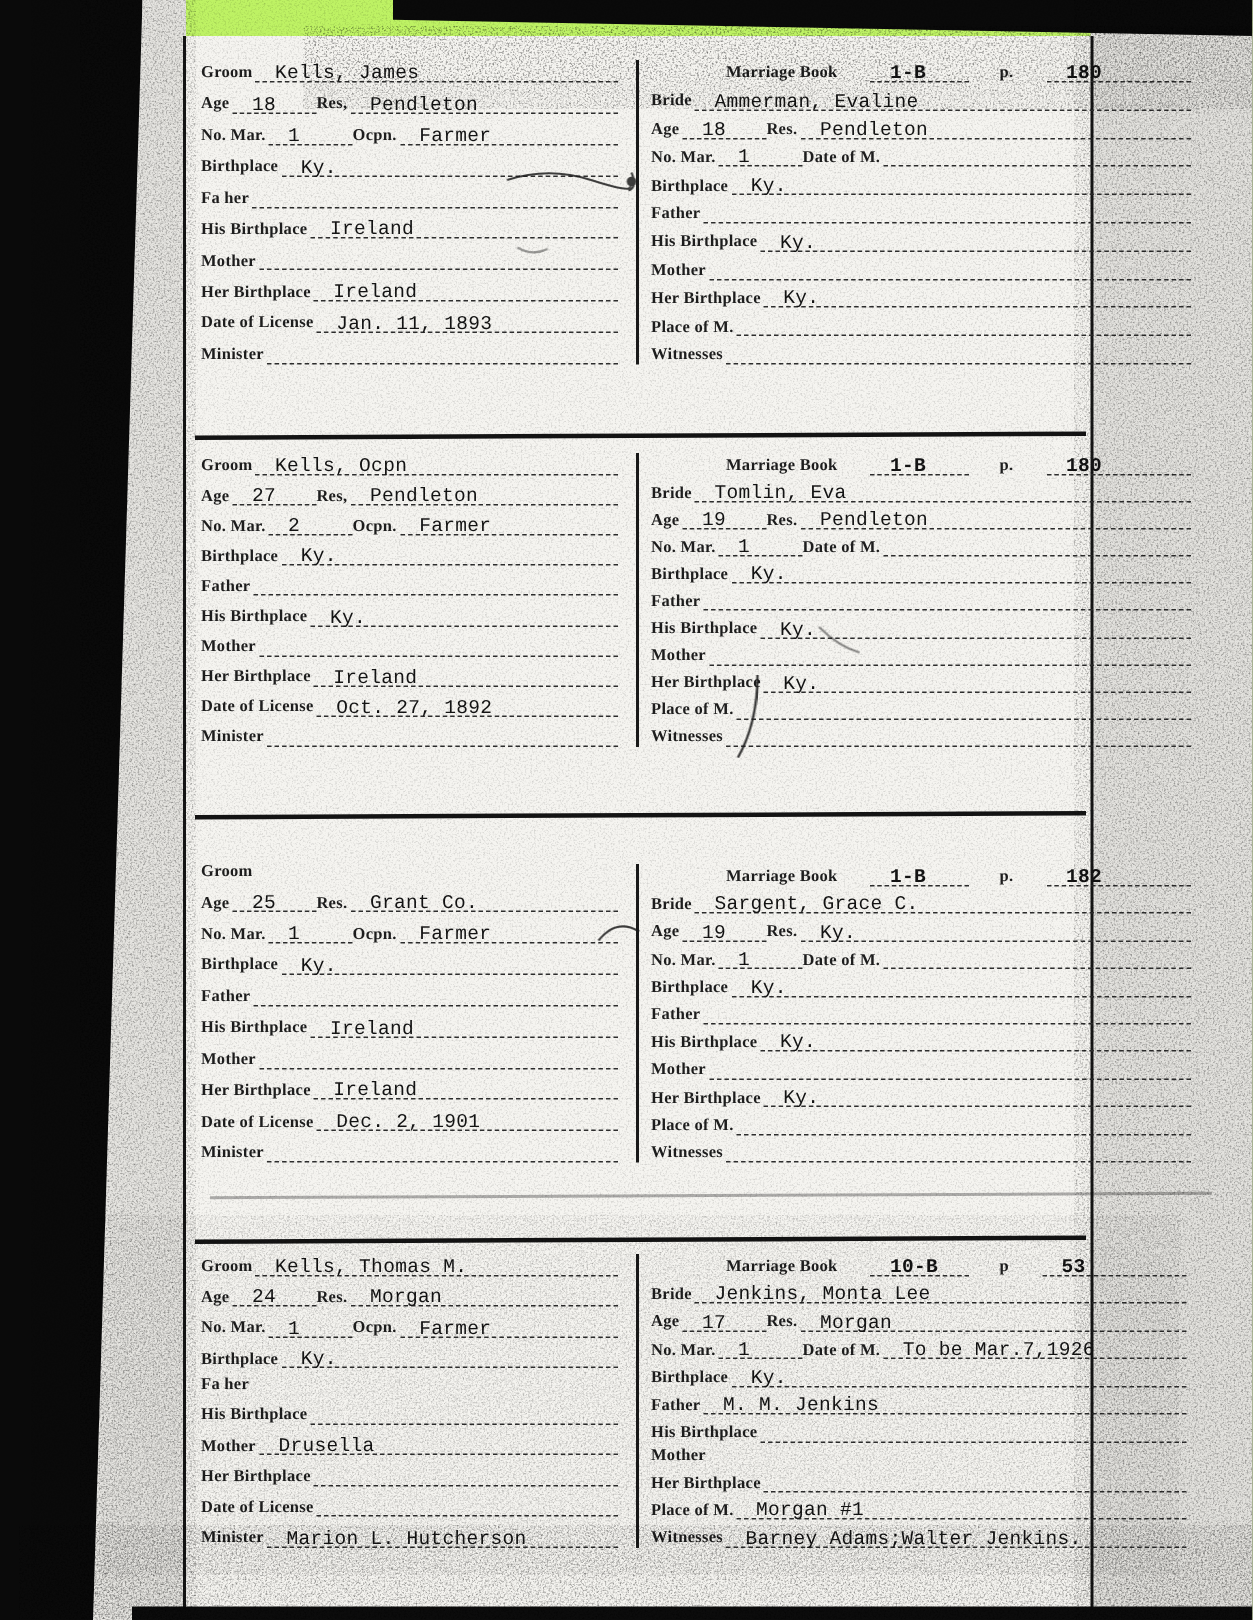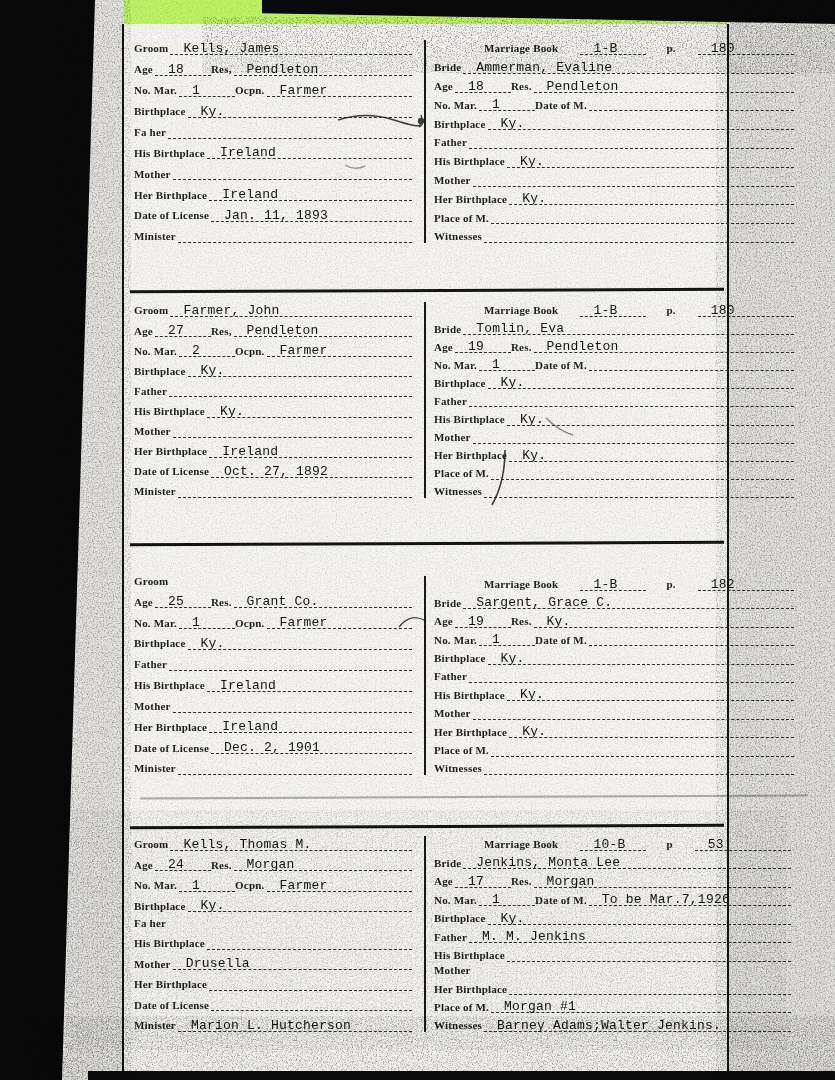--- a/index.html
+++ b/index.html
@@ -36,21 +36,21 @@
 
   .row{display:flex;align-items:flex-end;}
   .lbl{font-weight:700;font-size:11px;line-height:1.05;color:#1e1e1e;white-space:nowrap;
        letter-spacing:.2px;padding-right:2px;}
   .line{border-bottom:1.7px dashed #2e2e2e;height:14px;display:flex;align-items:flex-end;
         flex:0 0 56px;overflow:visible;}
   .line:last-child{flex:1 1 auto;}
   .val{font-family:"Liberation Mono","DejaVu Sans Mono",monospace;font-size:13px;line-height:1;
        color:#141414;white-space:nowrap;padding-left:13px;letter-spacing:.2px;transform:translateY(1px);}
   .row.header{padding-left:50px;gap:20px;}
-  .row.header .line{flex:0 0 66px;}
+  .row.header .line{flex:0 0 66px;font-weight:bold;}
   .row.header .line:last-child{flex:0 0 96px;}
 
   svg.overlay{position:absolute;left:0;top:0;width:835px;height:1080px;z-index:4;pointer-events:none;}
 </style>
 </head>
 <body>
 
 <div id="stage">
 
   <div class="gutter"></div>
@@ -215,21 +215,21 @@
             </span>
           </div>
         </div>
     </div>
 
     <div class="record r2">
       <div class="card-col groom-col">
           <div class="row">
             <span class="lbl">Groom</span>
             <span class="line">
-              <span class="val">Farmer, John</span>
+              <span class="val">Kells, Ocpn</span>
             </span>
           </div>
           <div class="row">
             <span class="lbl">Age</span>
             <span class="line">
               <span class="val">27</span>
             </span>
             <span class="lbl">Res,</span>
             <span class="line">
               <span class="val">Pendleton</span>

